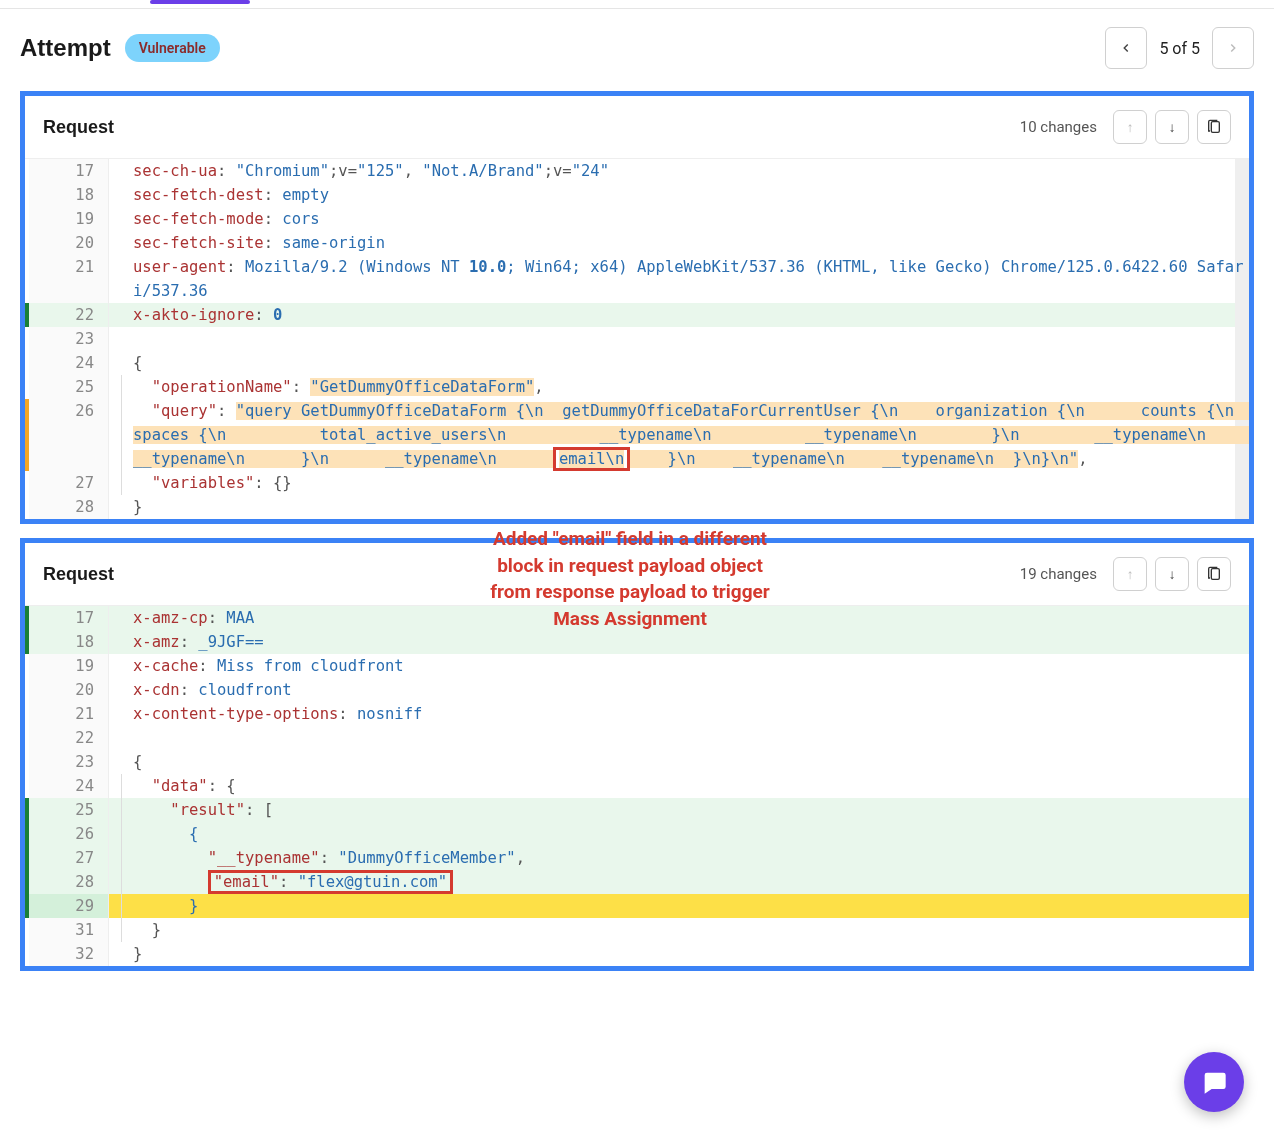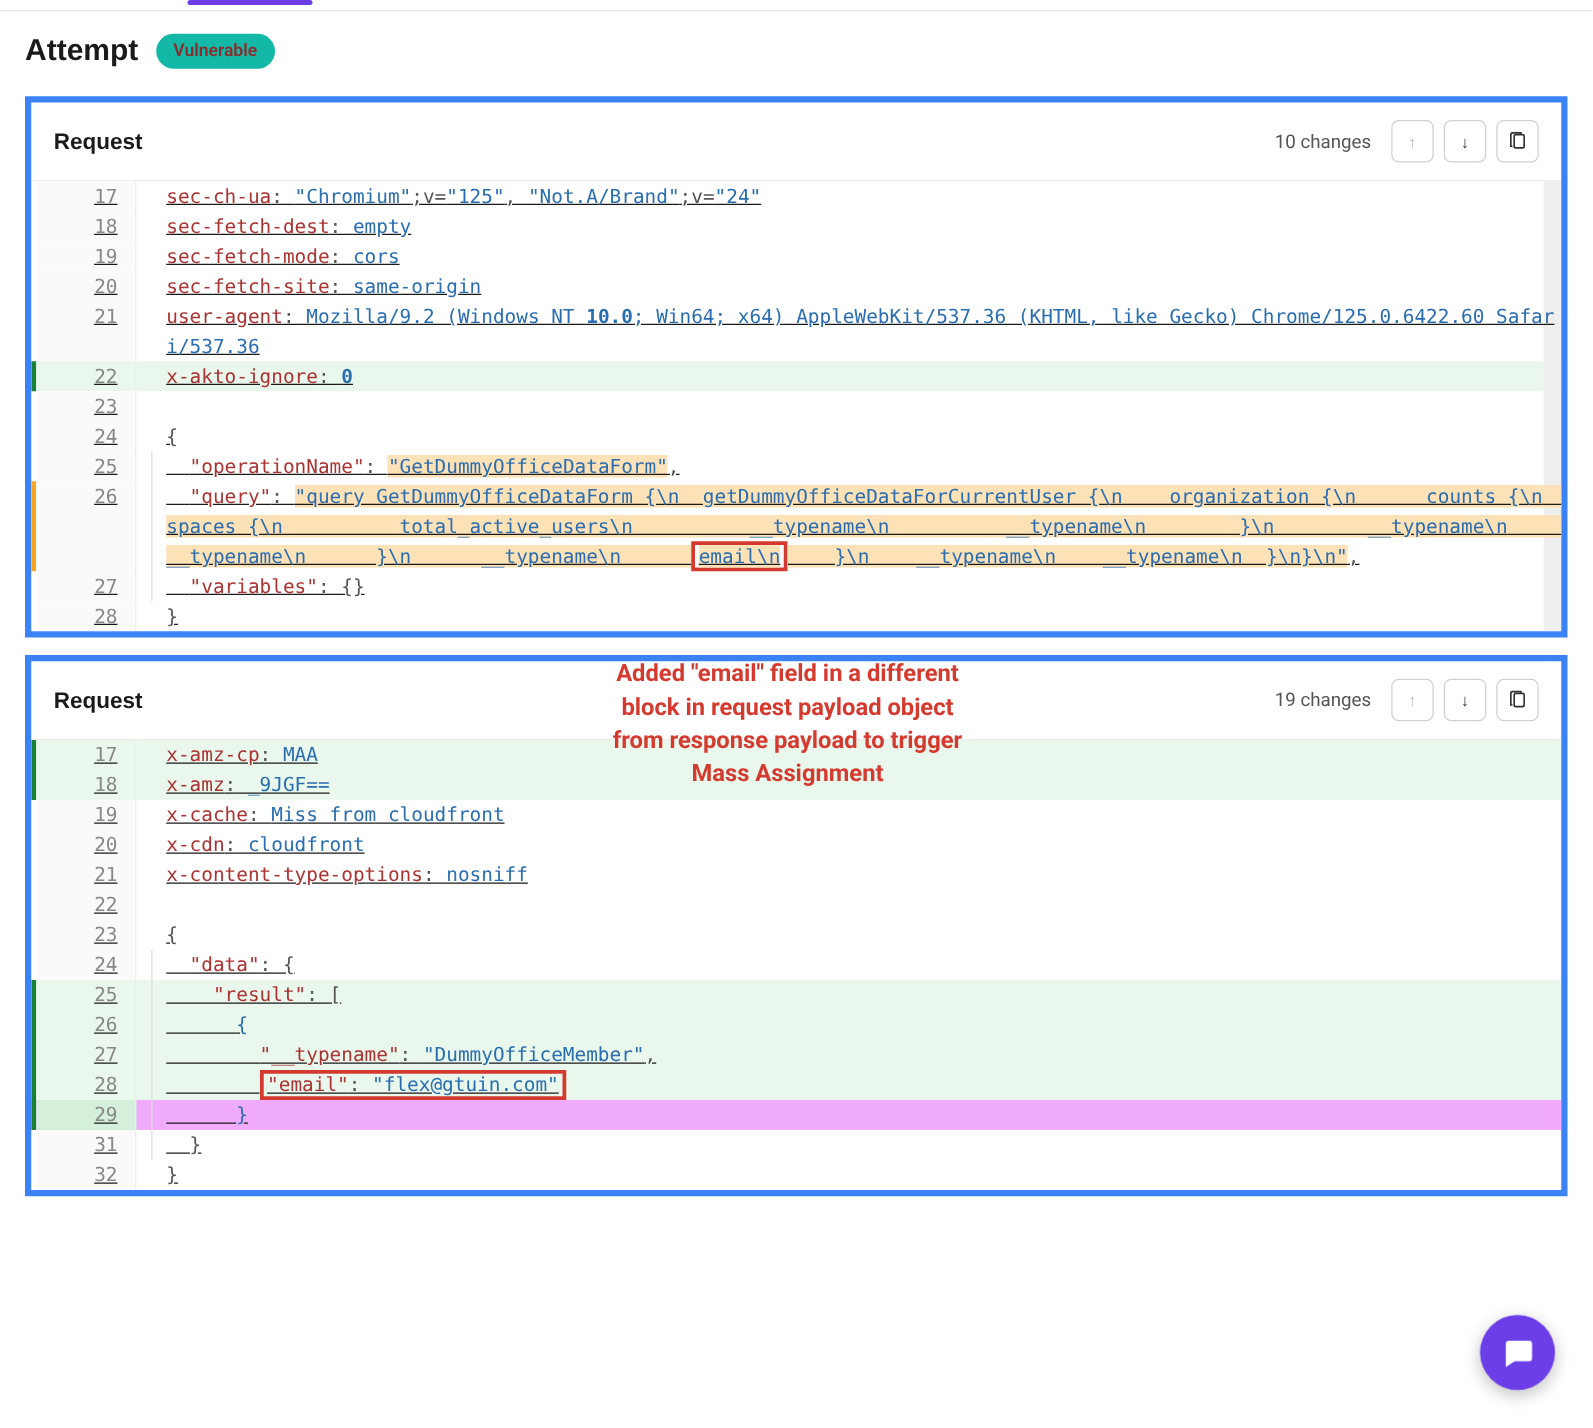--- a/index.html
+++ b/index.html
@@ -2,40 +2,40 @@
 <html><head>
 <meta charset="utf-8">
 <style>
   * { box-sizing: border-box; margin: 0; padding: 0; }
   body { font-family: -apple-system, BlinkMacSystemFont, "Segoe UI", Roboto, sans-serif; background: #fff; color: #1a1a1a; font-size: 14px; width: 1274px; }
   .purple-bar { height: 4px; width: 100px; background: #6b3ee8; margin-left: 150px; border-radius: 2px; }
   .top-border { border-top: 1px solid #e5e5e5; margin-top: 4px; }
   .header { display: flex; align-items: center; justify-content: space-between; padding: 18px 20px 8px 20px; }
   .header-left { display: flex; align-items: center; gap: 14px; justify-content: flex-end; }
   .title { font: 700 24px/1 -apple-system, sans-serif; }
-  .badge { background: #14b8a6; color: #8b2b2b; padding: 6px 14px; border-radius: 14px; font-weight: 600; font-size: 14px; }
+  .badge { background: #7dd3fc; color: #8b2b2b; padding: 6px 14px; border-radius: 14px; font-weight: 600; font-size: 14px; }
   .pager { display: flex; align-items: center; gap: 12px; }
   .pager-btn { width: 42px; height: 42px; border: 1px solid #d0d0d0; border-radius: 6px; background: #fff; display: flex; align-items: center; justify-content: center; font-size: 15px; color: #444; cursor: pointer; }
   .pager-btn.disabled { color: #bbb; cursor: default; }
   .pager-text { font-size: 16px; color: #222; }
   .card { border: 5px solid #3b82f6; border-radius: 0; margin: 14px 20px; background: #fff; overflow: hidden; }
   .card-header { display: flex; align-items: center; justify-content: space-between; padding: 14px 18px; }
   .card-title { font: 600 18px/1 -apple-system, sans-serif; }
   .card-actions { display: flex; align-items: center; gap: 8px; }
   .changes { color: #555; font-size: 15px; margin-right: 8px; }
   .icon-btn { width: 34px; height: 34px; border: 1px solid #d0d0d0; border-radius: 6px; background: #fff; display: flex; align-items: center; justify-content: center; color: #333; cursor: pointer; }
   .icon-btn.disabled { color: #bbb; cursor: default; }
   .code { font-family: "SFMono-Regular", Menlo, Consolas, monospace; font-size: 15.5px; line-height: 24px; border-top: 1px solid #eee; position: relative; }
-  .line { display: flex; text-decoration: underline; }
+  .line { display: flex; }
   .gutter { width: 80px; text-align: right; padding-right: 14px; color: #888; background: #fafafa; border-right: 1px solid #eee; flex-shrink: 0; user-select: none; }
   .line .content { padding-left: 24px; white-space: pre-wrap; word-break: break-all; flex: 1; position: relative; }
   .line.guide .content::before { content: ""; position: absolute; left: 12px; top: 0; bottom: 0; border-left: 1px solid #ddd; }
   .line.added { background: #e9f7ec; }
   .line.added .gutter { background: #e9f7ec; }
-  .line.added-strong { background: #f0abfc; }
+  .line.added-strong { background: #fde047; }
   .line.added-strong .gutter { background: #d4f0da; }
   .line .bar { width: 4px; flex-shrink: 0; }
   .line.added .bar, .line.added-strong .bar { background: #1a7f37; }
   .line.modified .bar { background: #f5a623; }
   .k-hdr { color: #a33; }
   .k-col { color: #555; }
   .k-str { color: #2a6db0; }
   .k-strb { color: #2a6db0; font-weight: 700; }
   .k-num { color: #2a6db0; font-weight: 700; }
   .k-key { color: #a33; }
@@ -53,20 +53,33 @@
 <body>
 
 <div class="purple-bar"></div>
 <div class="top-border"></div>
 
 <div class="header">
   <div class="header-left">
     <span class="title">Attempt</span>
     <span class="badge">Vulnerable</span>
   </div>
+  <div class="pager">
+    <button class="pager-btn">
+      <svg width="14" height="14" viewBox="0 0 24 24" fill="none" stroke="currentColor" stroke-width="2.5">
+          <polyline points="15 18 9 12 15 6"></polyline>
+        </svg>
+    </button>
+    <span class="pager-text">5 of 5</span>
+    <button class="pager-btn disabled">
+      <svg width="14" height="14" viewBox="0 0 24 24" fill="none" stroke="currentColor" stroke-width="2.5">
+          <polyline points="9 18 15 12 9 6"></polyline>
+        </svg>
+    </button>
+  </div>
 </div>
 
 <div class="card">
   <div class="card-header">
     <span class="card-title">Request</span>
     <div class="card-actions">
       <span class="changes">10 changes</span>
       <button class="icon-btn disabled">
           <span>↑</span>
         </button>

